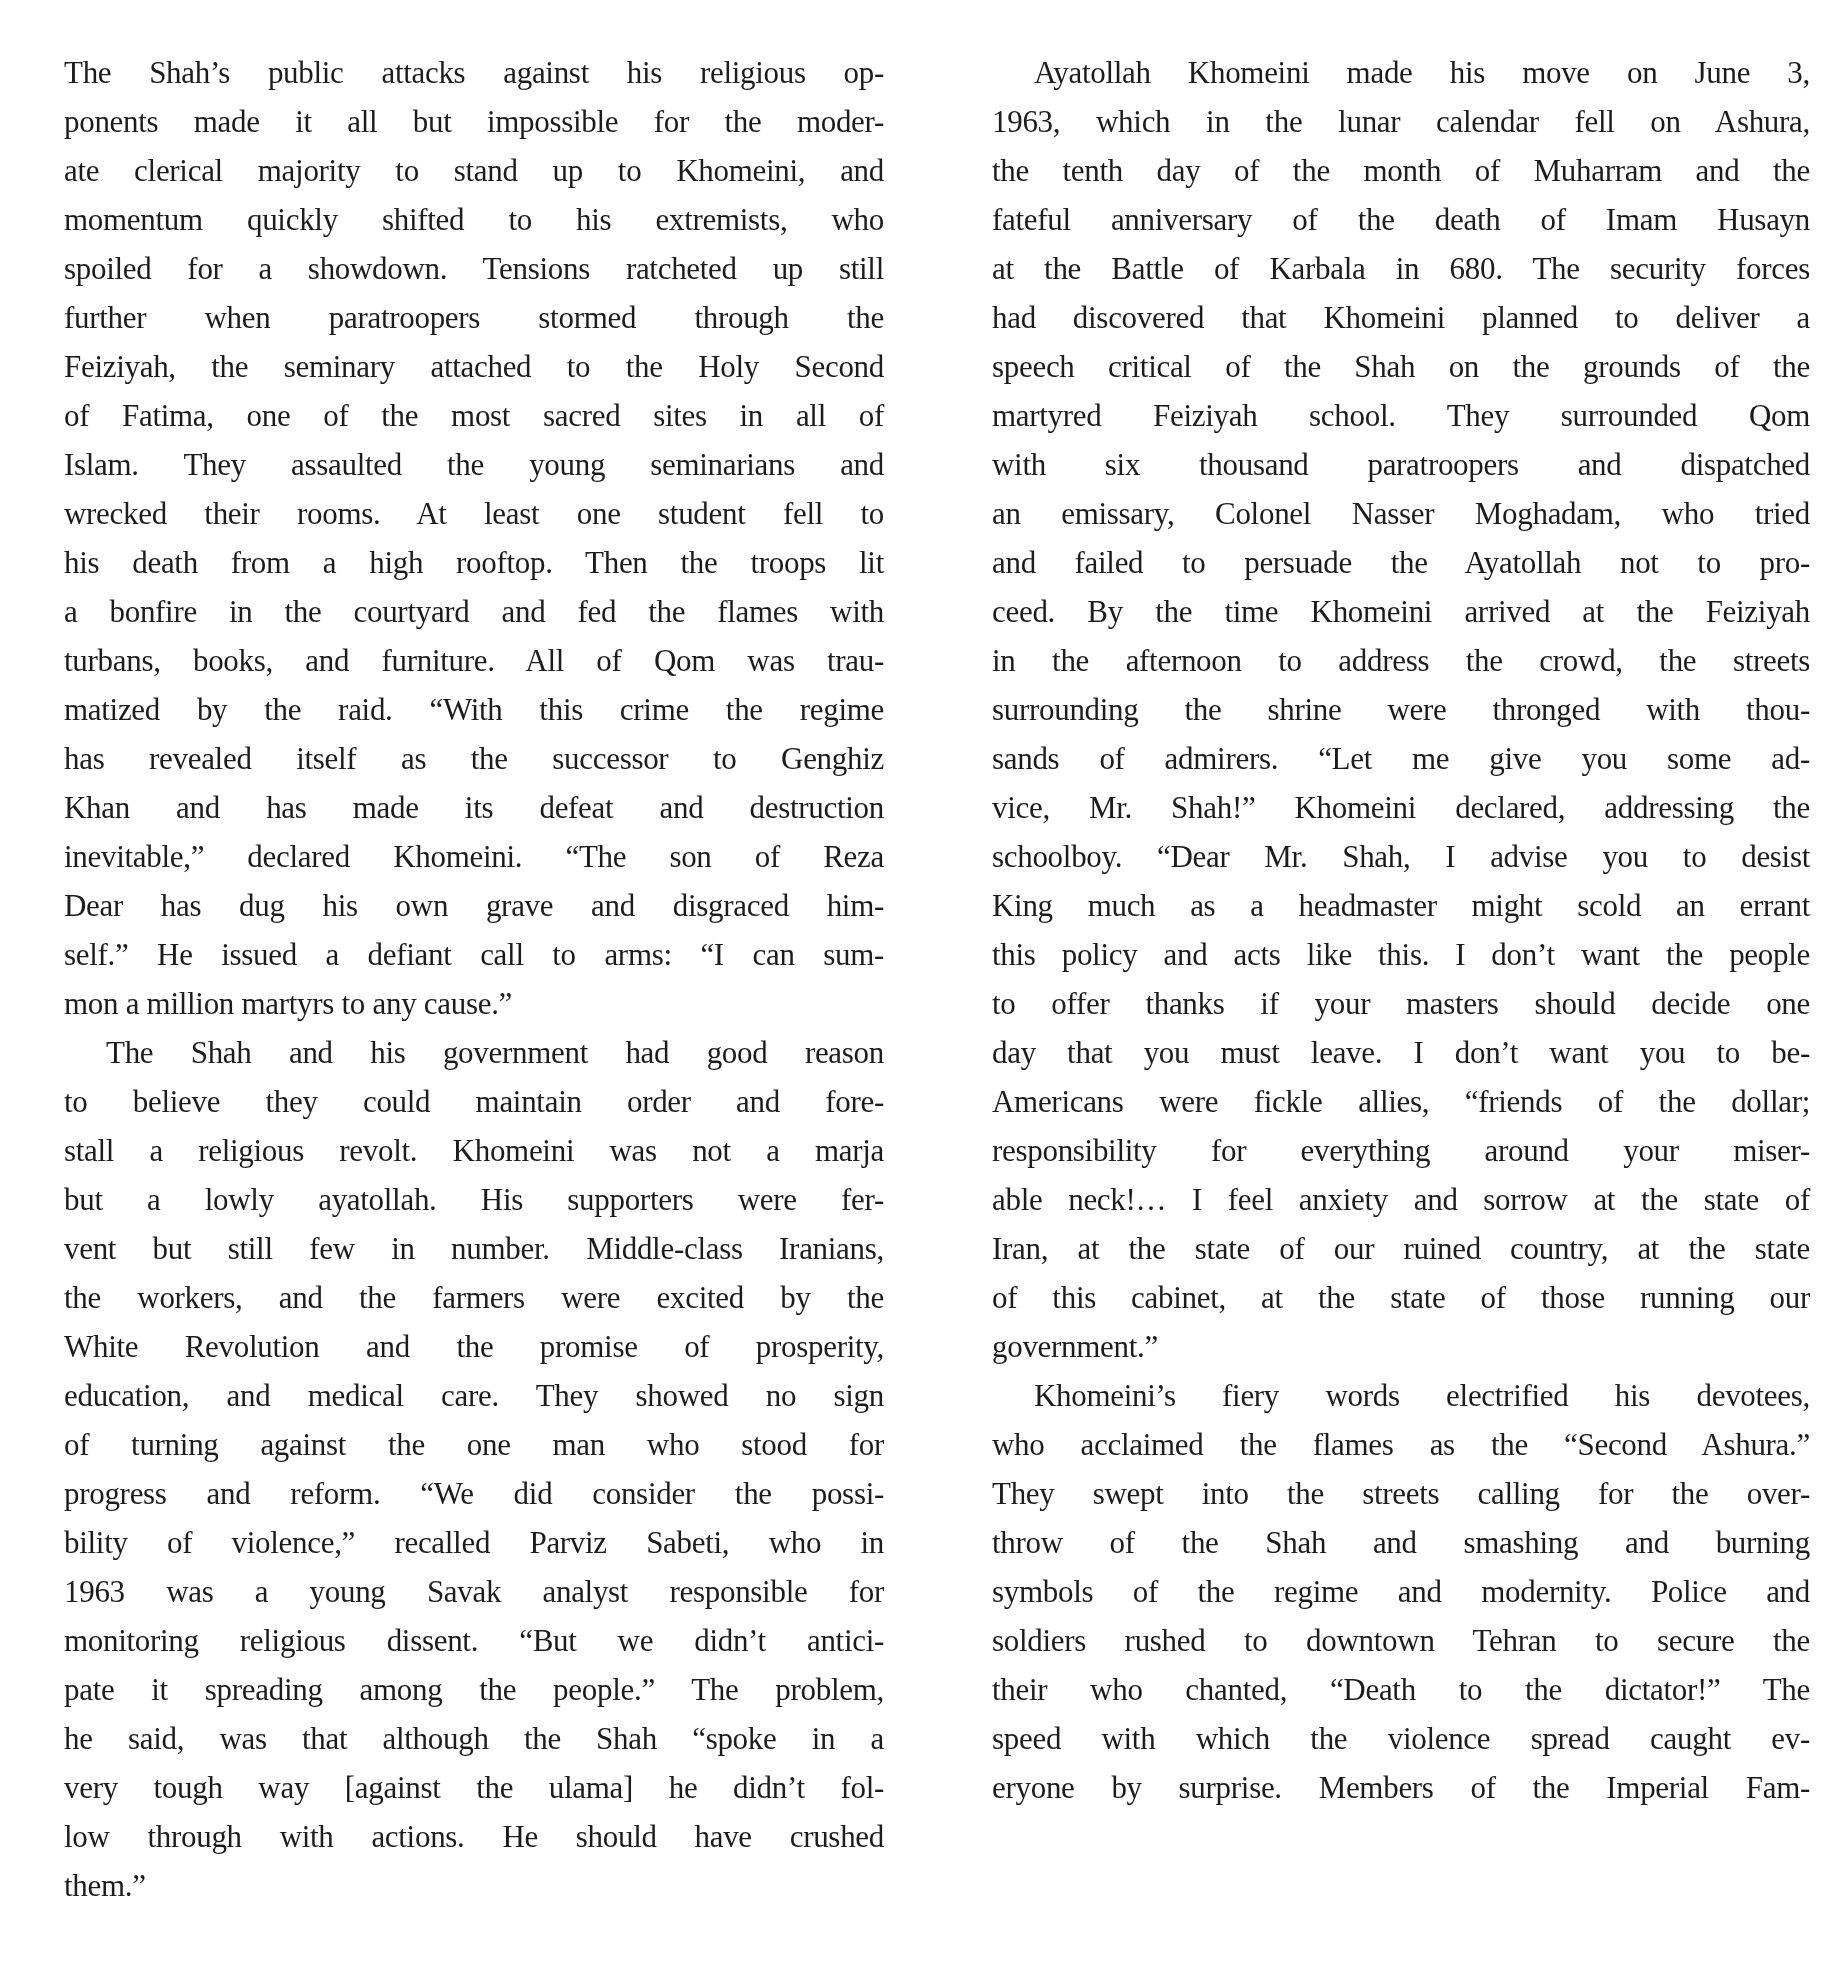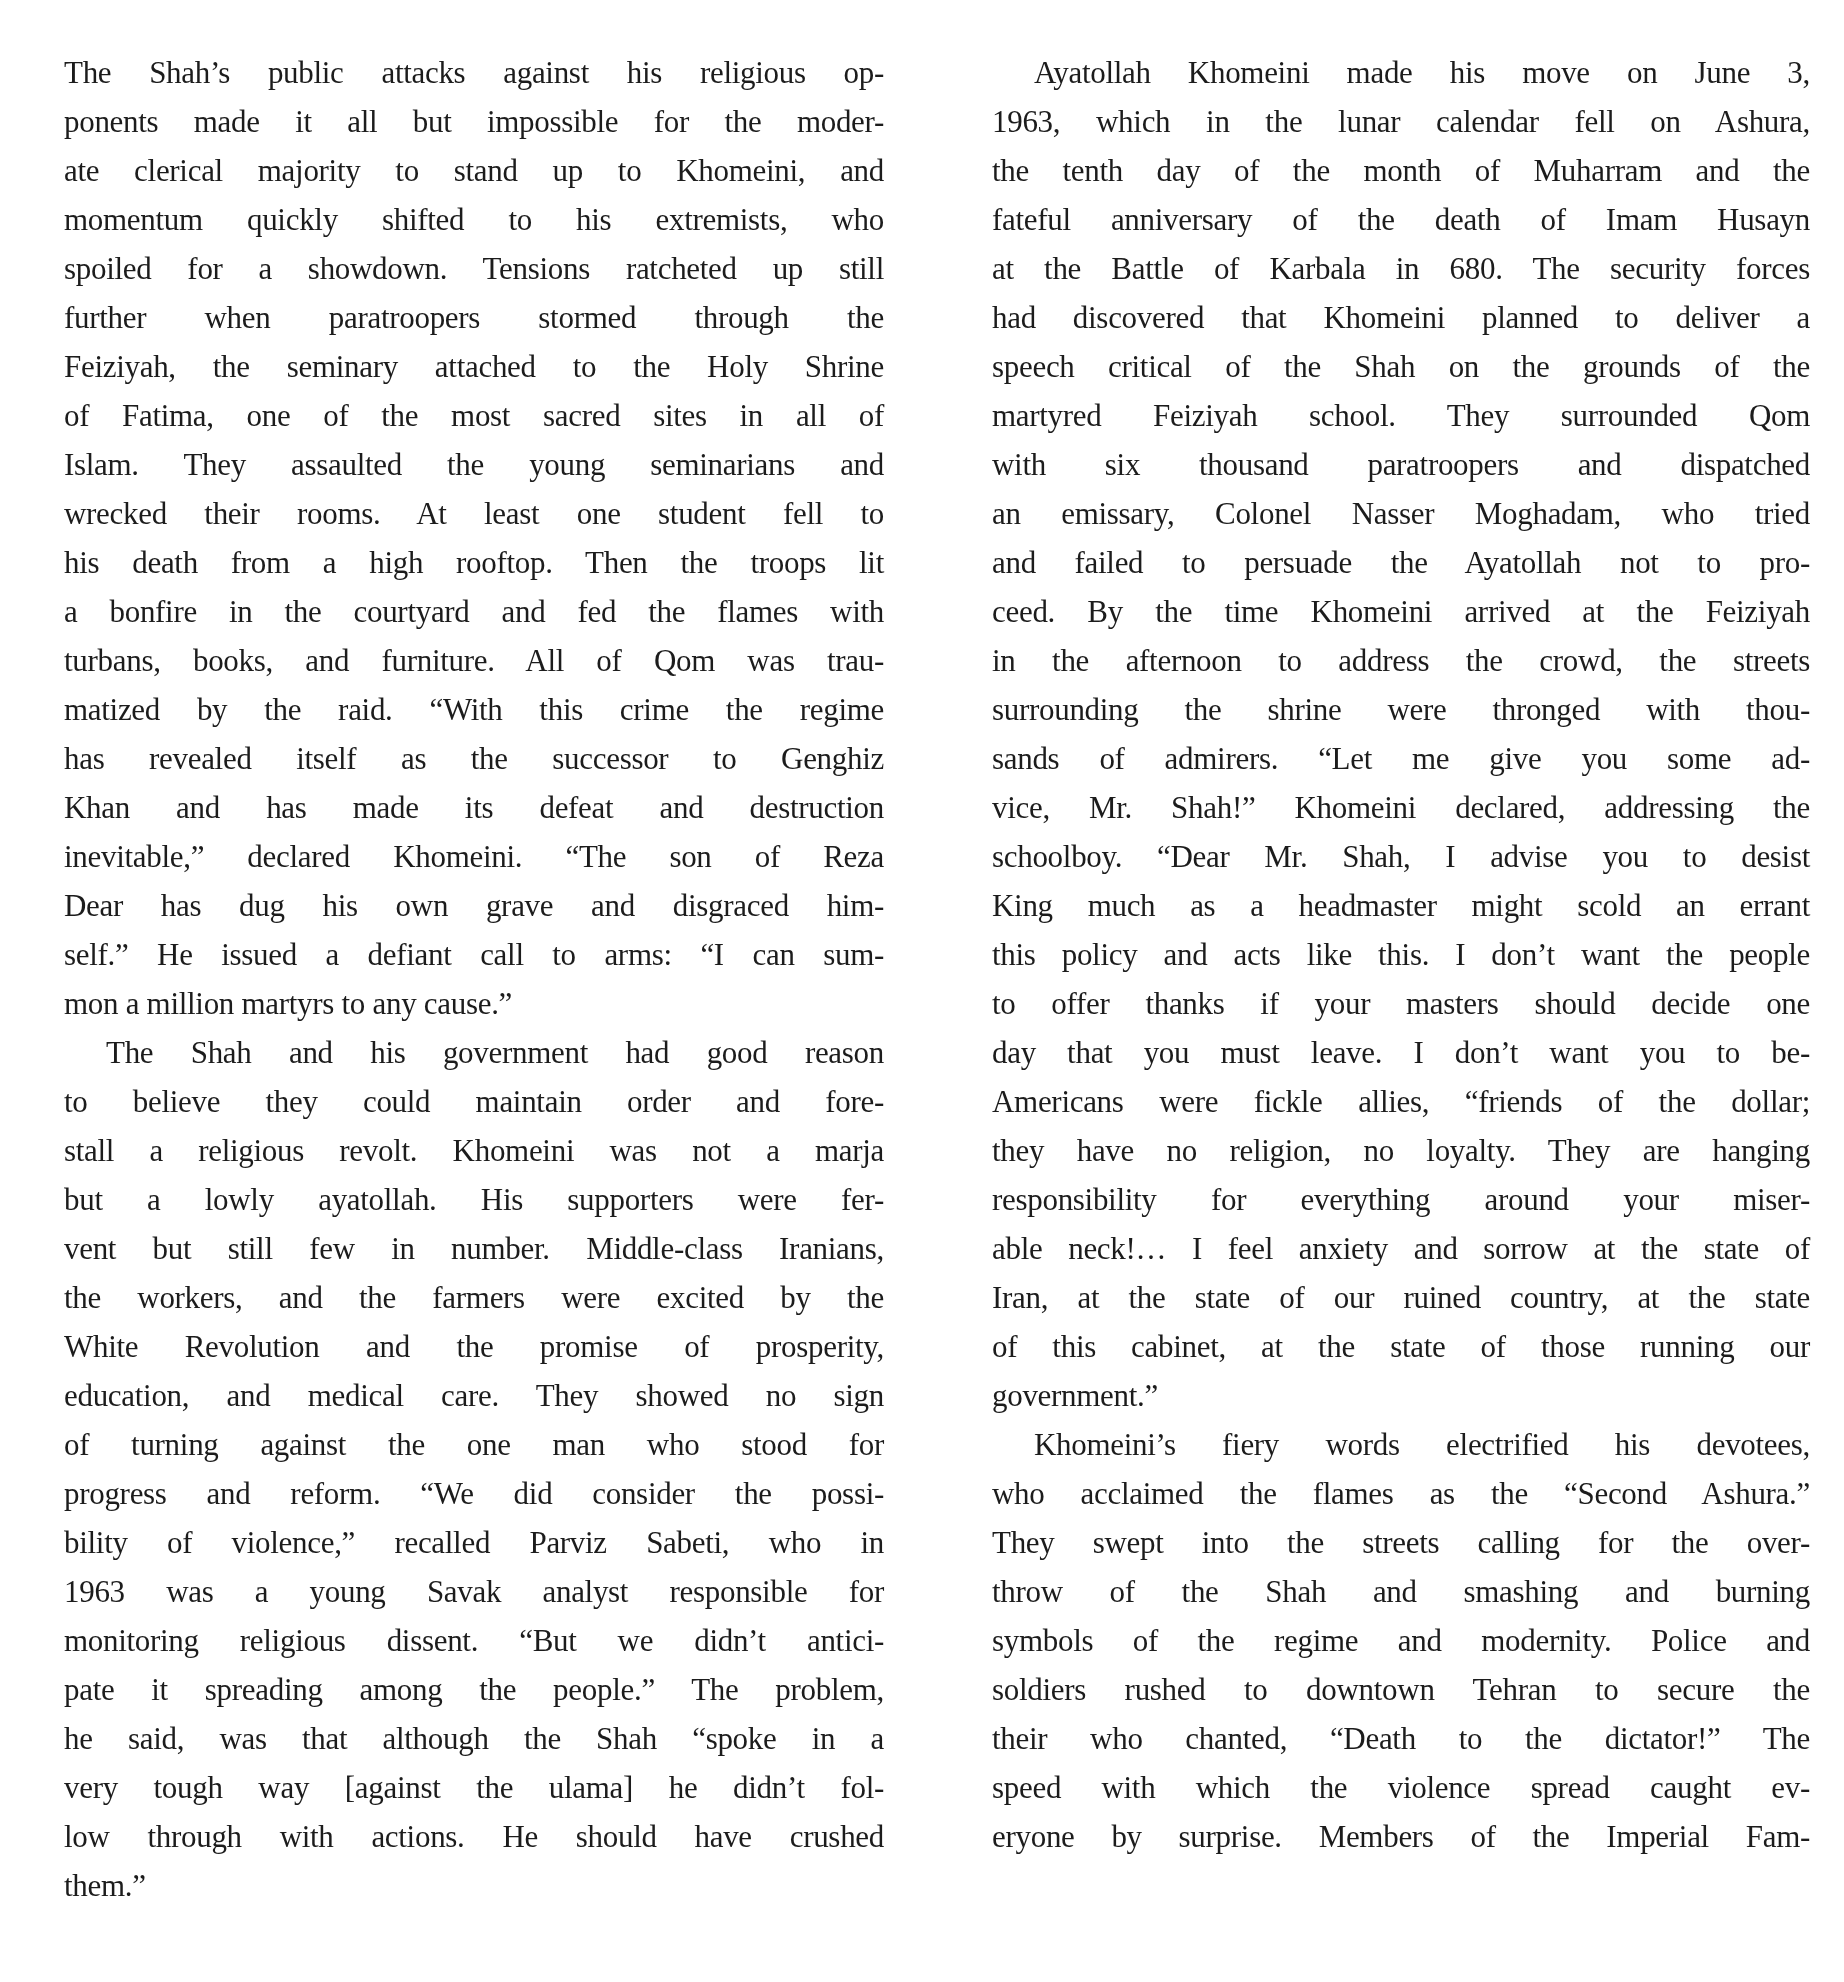--- a/index.html
+++ b/index.html
@@ -51,21 +51,21 @@
 
 <div class="page">
   <div class="column left">
       <div>
         <span class="line">The Shah’s public attacks against his religious op-</span>
         <span class="line">ponents made it all but impossible for the moder-</span>
         <span class="line">ate clerical majority to stand up to Khomeini, and</span>
         <span class="line">momentum quickly shifted to his extremists, who</span>
         <span class="line">spoiled for a showdown. Tensions ratcheted up still</span>
         <span class="line">further when paratroopers stormed through the</span>
-        <span class="line">Feiziyah, the seminary attached to the Holy Shrine</span>
+        <span class="line">Feiziyah, the seminary attached to the Holy Second</span>
         <span class="line">of Fatima, one of the most sacred sites in all of</span>
         <span class="line">Islam. They assaulted the young seminarians and</span>
         <span class="line">wrecked their rooms. At least one student fell to</span>
         <span class="line">his death from a high rooftop. Then the troops lit</span>
         <span class="line">a bonfire in the courtyard and fed the flames with</span>
         <span class="line">turbans, books, and furniture. All of Qom was trau-</span>
         <span class="line">matized by the raid. “With this crime the regime</span>
         <span class="line">has revealed itself as the successor to Genghiz</span>
         <span class="line">Khan and has made its defeat and destruction</span>
         <span class="line">inevitable,” declared Khomeini. “The son of Reza</span>
@@ -111,21 +111,20 @@
         <span class="line">in the afternoon to address the crowd, the streets</span>
         <span class="line">surrounding the shrine were thronged with thou-</span>
         <span class="line">sands of admirers. “Let me give you some ad-</span>
         <span class="line">vice, Mr. Shah!” Khomeini declared, addressing the</span>
         <span class="line">schoolboy. “Dear Mr. Shah, I advise you to desist</span>
         <span class="line">King much as a headmaster might scold an errant</span>
         <span class="line">this policy and acts like this. I don’t want the people</span>
         <span class="line">to offer thanks if your masters should decide one</span>
         <span class="line">day that you must leave. I don’t want you to be-</span>
         <span class="line">Americans were fickle allies, “friends of the dollar;</span>
-        <span class="line">they have no religion, no loyalty. They are hanging</span>
         <span class="line">responsibility for everything around your miser-</span>
         <span class="line">able neck!… I feel anxiety and sorrow at the state of</span>
         <span class="line">Iran, at the state of our ruined country, at the state</span>
         <span class="line">of this cabinet, at the state of those running our</span>
         <span class="line last">government.”</span>
       </div>
       <div>
         <span class="line indent">Khomeini’s fiery words electrified his devotees,</span>
         <span class="line">who acclaimed the flames as the “Second Ashura.”</span>
         <span class="line">They swept into the streets calling for the over-</span>

